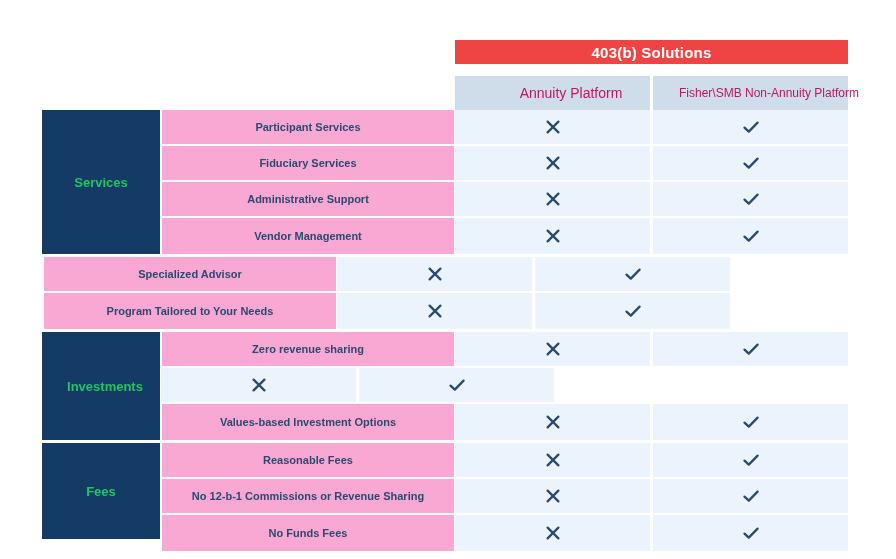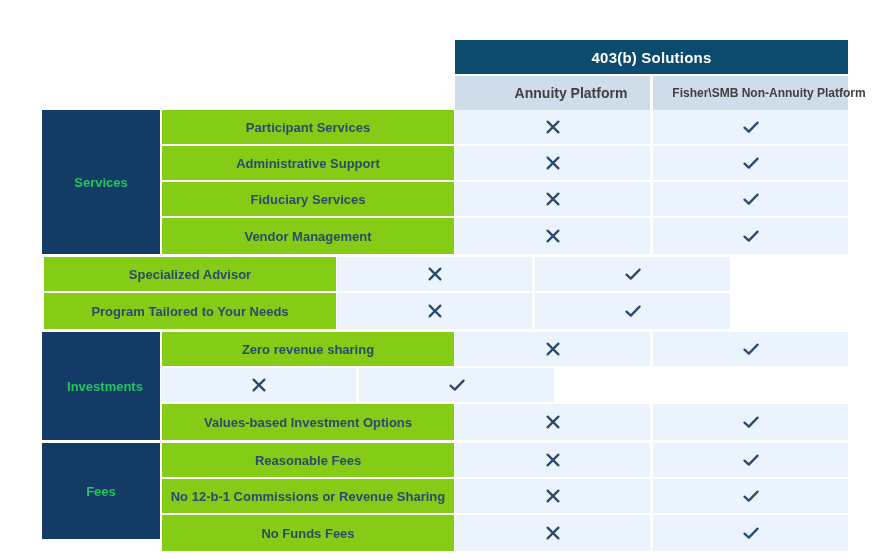--- a/index.html
+++ b/index.html
@@ -21,47 +21,47 @@
     width: 896px;
     height: 559px;
   }
 
   
   .solutions-header {
     position: absolute;
     left: 455px;
     top: 40px;
     width: 393px;
-    height: 34px;
-    background: #0c4a6e;
+    height: 24px;
+    background: #ef4444;
     color: #ffffff;
     font-size: 15px;
     font-weight: bold;
     display: flex;
     align-items: center;
     justify-content: center;
     letter-spacing: .2px;
   }
 
   
   .subheader-row {
     position: absolute;
     left: 455px;
     top: 76px;
     width: 393px;
     height: 34px;
     display: flex;
   }
   .subheader-cell {
     background: #CFDDEA;
-    color: #404040;
-    display: flex;
-    align-items: center;
-    justify-content: center;
-    font-weight: bold;
+    color: #be185d;
+    display: flex;
+    align-items: center;
+    justify-content: center;
+    font-weight: normal;
     box-sizing: border-box;
     padding-left: 37px;
   }
   .subheader-cell.col-a {
     width: 195px;
     font-size: 14px;
     margin-right: 3px;
   }
   .subheader-cell.col-b {
     width: 195px;
@@ -100,23 +100,23 @@
 
   .feature-row {
     display: flex;
     height: 36px;
     margin-bottom: 0;
   }
 
   .feature-name {
     width: 292px;
     margin-left: 2px;
-    background: #84cc16;
+    background: #f9a8d4;
     color: #2C4A6E;
-    font-size: 13px;
+    font-size: 11px;
     font-weight: bold;
     display: flex;
     align-items: center;
     justify-content: center;
     box-sizing: border-box;
     border-bottom: 2px solid #ffffff;
     text-align: center;
   }
 
   .mark-cell {
@@ -162,34 +162,34 @@
                 <path fill="none" stroke-width="2.3" stroke-linecap="round" stroke-linejoin="round" d="M4.6 4.6 L15.4 15.4 M15.4 4.6 L4.6 15.4"></path>
               </svg>
             </div>
             <div class="mark-cell col-b">
               <svg class="mark-svg" width="20" height="20" viewBox="0 0 20 20">
                 <path fill="none" stroke-width="2.3" stroke-linecap="round" stroke-linejoin="round" d="M3.5 10.6 L7.8 14.6 L16.6 5.6"></path>
               </svg>
             </div>
           </div>
           <div class="feature-row">
+            <div class="feature-name">Fiduciary Services</div>
+            <div class="mark-cell col-a">
+              <svg class="mark-svg" width="20" height="20" viewBox="0 0 20 20">
+                <path fill="none" stroke-width="2.3" stroke-linecap="round" stroke-linejoin="round" d="M4.6 4.6 L15.4 15.4 M15.4 4.6 L4.6 15.4"></path>
+              </svg>
+            </div>
+            <div class="mark-cell col-b">
+              <svg class="mark-svg" width="20" height="20" viewBox="0 0 20 20">
+                <path fill="none" stroke-width="2.3" stroke-linecap="round" stroke-linejoin="round" d="M3.5 10.6 L7.8 14.6 L16.6 5.6"></path>
+              </svg>
+            </div>
+          </div>
+          <div class="feature-row">
             <div class="feature-name">Administrative Support</div>
-            <div class="mark-cell col-a">
-              <svg class="mark-svg" width="20" height="20" viewBox="0 0 20 20">
-                <path fill="none" stroke-width="2.3" stroke-linecap="round" stroke-linejoin="round" d="M4.6 4.6 L15.4 15.4 M15.4 4.6 L4.6 15.4"></path>
-              </svg>
-            </div>
-            <div class="mark-cell col-b">
-              <svg class="mark-svg" width="20" height="20" viewBox="0 0 20 20">
-                <path fill="none" stroke-width="2.3" stroke-linecap="round" stroke-linejoin="round" d="M3.5 10.6 L7.8 14.6 L16.6 5.6"></path>
-              </svg>
-            </div>
-          </div>
-          <div class="feature-row">
-            <div class="feature-name">Fiduciary Services</div>
             <div class="mark-cell col-a">
               <svg class="mark-svg" width="20" height="20" viewBox="0 0 20 20">
                 <path fill="none" stroke-width="2.3" stroke-linecap="round" stroke-linejoin="round" d="M4.6 4.6 L15.4 15.4 M15.4 4.6 L4.6 15.4"></path>
               </svg>
             </div>
             <div class="mark-cell col-b">
               <svg class="mark-svg" width="20" height="20" viewBox="0 0 20 20">
                 <path fill="none" stroke-width="2.3" stroke-linecap="round" stroke-linejoin="round" d="M3.5 10.6 L7.8 14.6 L16.6 5.6"></path>
               </svg>
             </div>

